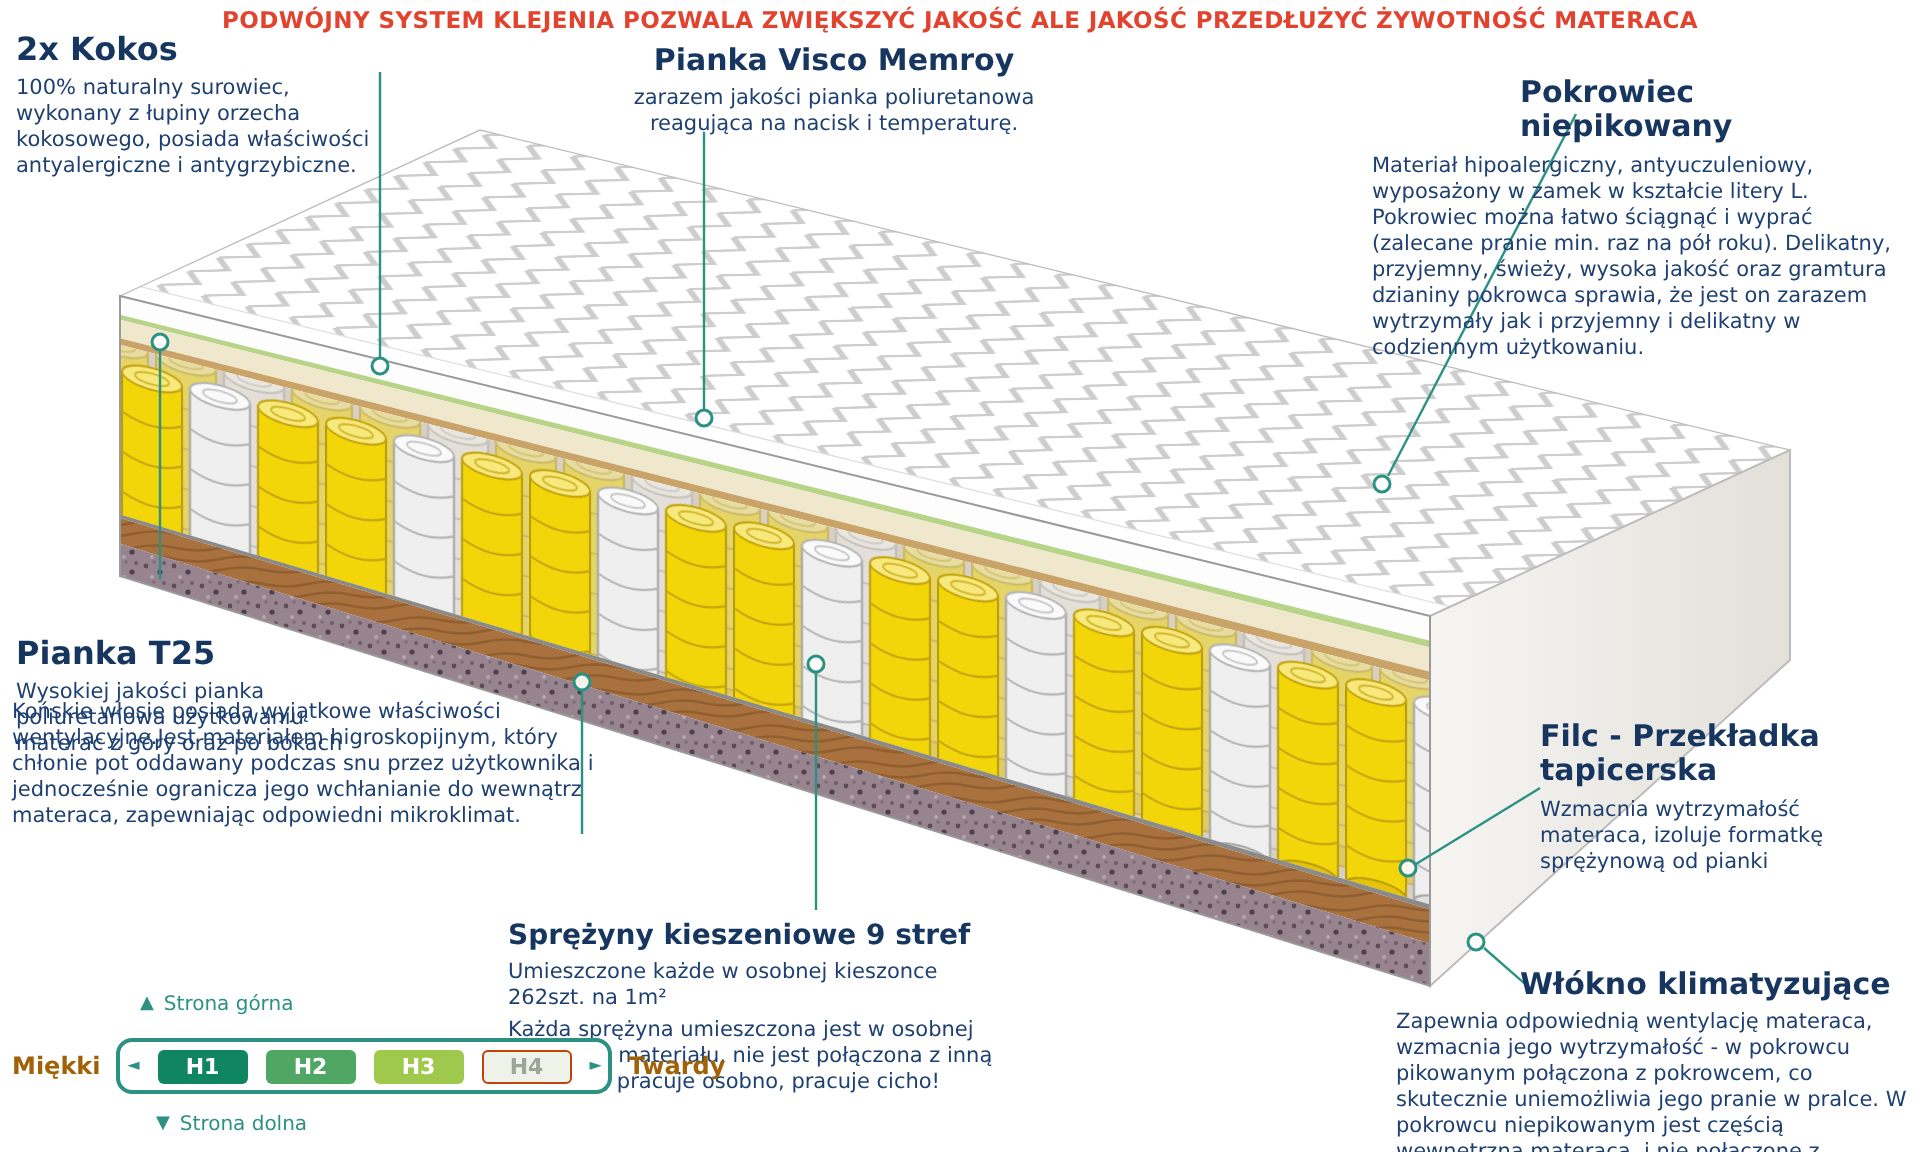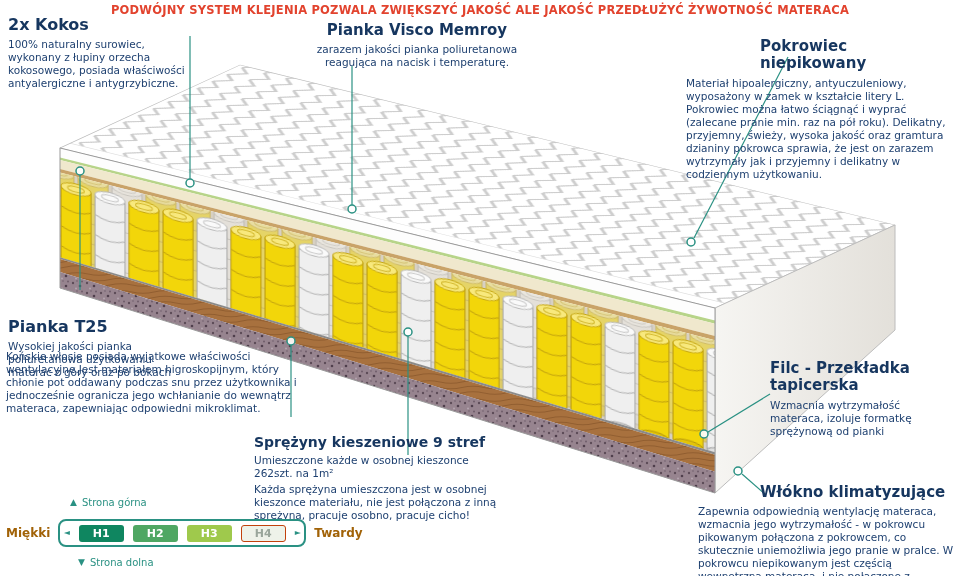--- a/index.html
+++ b/index.html
@@ -20,21 +20,21 @@
   #visco    { left:296px; top:22px;  width:242px; text-align:center; }
   #pokrowiec{ left:686px; top:38px;  width:268px; }
   #pokrowiec h3 { padding-left:74px; }
   #t25      { left:8px;   top:286px; width:178px;margin-top:32px; }
   #t25 h3   { font-size:16px; }
   #wlosie   { left:6px;   top:350px; width:302px; }
   #wlosie h3{ padding-left:16px; }
   #filc     { left:770px; top:360px; width:184px; }
   #wlokno   { left:698px; top:484px; width:256px; }
   #wlokno h3{ padding-left:62px; }
-  #sprezyny { left:254px; top:434px; width:250px; }
+  #sprezyny { left:254px; top:460px; width:250px; }
   #sprezyny h3 { font-size:14px; }
   #sprezyny .b1 { margin-bottom:3px; }
 
   .side-label { position:absolute; display:flex; align-items:center; gap:5px;
                 font-size:10px; color:#2a9183; z-index:3; }
   .side-label .arr { font-size:9px; line-height:1; }
   #strona-gorna { left:70px; top:497px; }
   #strona-dolna { left:78px; top:557px; }
 
   #scale-row { position:absolute; left:6px; top:519px; display:flex; align-items:center; gap:8px; z-index:3; }

